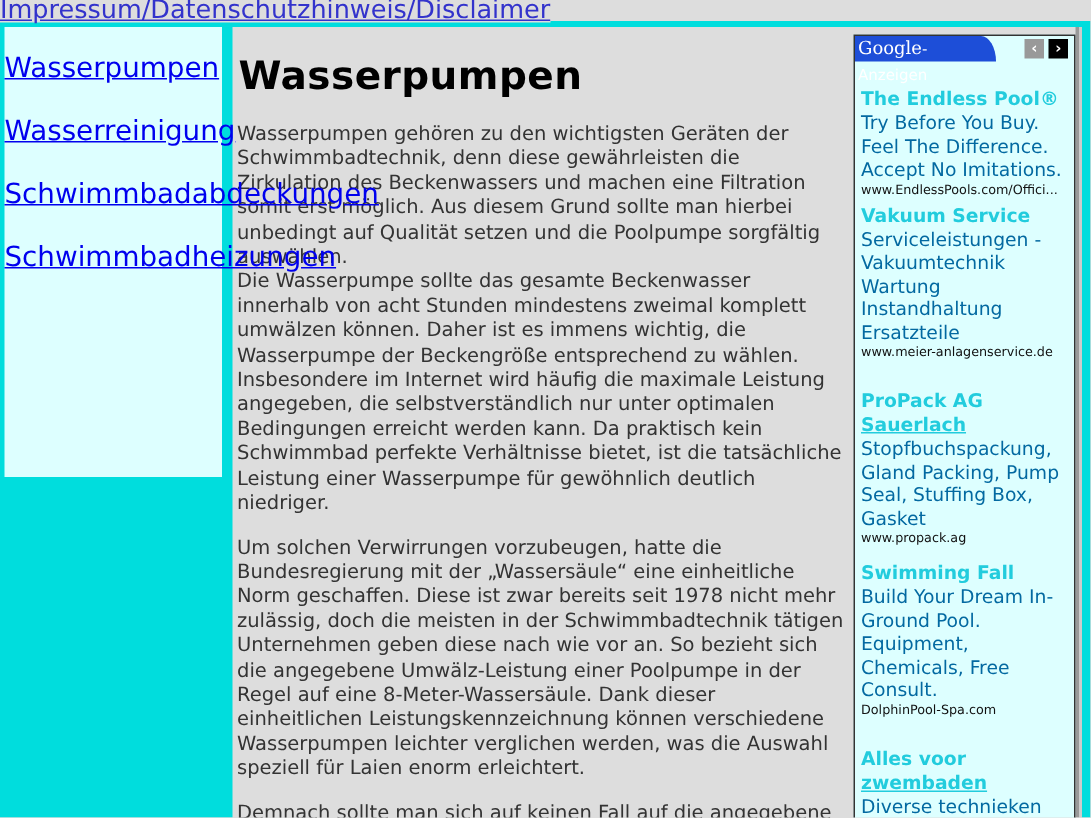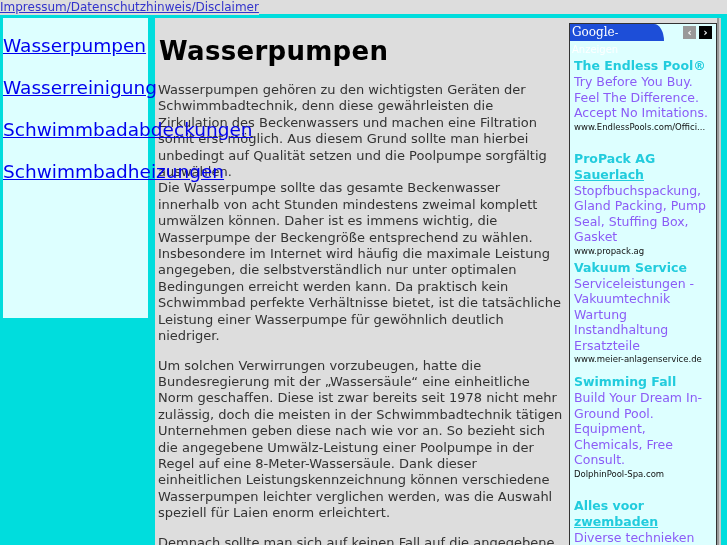--- a/index.html
+++ b/index.html
@@ -4,21 +4,21 @@
 <style>
   html, body { margin:0; padding:0; }
   body {
     width:727px; height:545px; overflow:hidden; position:relative;
     background:#dddddd;
     font-family:"DejaVu Sans", sans-serif;
     color:#333333;
   }
   .toplink {
     position:absolute; left:0; top:0; height:15px;
-    font-size:12px; line-height:15px; color:#3333cc; text-decoration:underline;
+    font-size:17px; line-height:15px; color:#3333cc; text-decoration:underline;
     background:#dddddd; white-space:nowrap; z-index:3;
   }
   .topbar {
     position:absolute; left:0; top:14px; width:727px; height:4px; background:#00dddd; z-index:1;
   }
   .leftcol {
     position:absolute; left:0; top:14px; width:155px; height:531px; background:#00dddd; z-index:1;
   }
   .navbox {
     position:absolute; left:3px; top:18px; width:145px; height:300px; background:#ddffff; z-index:2;
@@ -62,21 +62,21 @@
   .adhead .label .g { font-family:"DejaVu Serif", serif; font-size:12px; }
   .adhead .prev, .adhead .next {
     position:absolute; top:2px; width:13px; height:13px; font-size:10px; line-height:13px;
     text-align:center; color:#fff; font-weight:bold;
   }
   .adhead .prev { left:113px; background:#999; }
   .adhead .next { left:129px; background:#000; }
   .ad { padding:0 4px; margin-top:17px; }
   .ad .t { font-size:12.5px; font-weight:bold; color:#22ccdd; line-height:16px; }
   .ad .t a { color:#22ccdd; }
-  .ad .d { font-size:12.5px; color:#8b5cf6; line-height:15.5px; }
+  .ad .d { font-size:12.5px; color:#0369a1; line-height:15.5px; }
   .ad .u { font-size:8.5px; color:#111; line-height:13px; white-space:nowrap; overflow:hidden; }
   .ad.first { margin-top:17px; }
   .ad.close { margin-top:2px; }
 </style>
 </head>
 <body>
 
 <a class="toplink" href="#">Impressum/Datenschutzhinweis/Disclaimer</a>
 <div class="topbar"></div>
 
@@ -109,30 +109,30 @@
     <div class="prev">‹</div>
     <div class="next">›</div>
   </div>
 
   <div class="ad first">
     <div class="t">The Endless Pool®</div>
     <div class="d">Try Before You Buy. Feel The Difference. Accept No Imitations.</div>
     <div class="u">www.EndlessPools.com/Offici...</div>
   </div>
 
+  <div class="ad close">
+    <div class="t">Vakuum Service</div>
+    <div class="d">Serviceleistungen - Vakuumtechnik Wartung Instandhaltung Ersatzteile</div>
+    <div class="u">www.meier-anlagenservice.de</div>
+  </div>
+
   <div class="ad">
     <div class="t"><span>ProPack AG</span><br><a href="#">Sauerlach</a></div>
     <div class="d">Stopfbuchspackung, Gland Packing, Pump Seal, Stuffing Box, Gasket</div>
     <div class="u">www.propack.ag</div>
-  </div>
-
-  <div class="ad close">
-    <div class="t">Vakuum Service</div>
-    <div class="d">Serviceleistungen - Vakuumtechnik Wartung Instandhaltung Ersatzteile</div>
-    <div class="u">www.meier-anlagenservice.de</div>
   </div>
 
   <div class="ad" style="margin-top:8px">
     <div class="t">Swimming Fall</div>
     <div class="d">Build Your Dream In-Ground Pool. Equipment, Chemicals, Free Consult.</div>
     <div class="u">DolphinPool-Spa.com</div>
   </div>
 
   <div class="ad">
     <div class="t"><span>Alles voor</span><br><a href="#">zwembaden</a></div>

